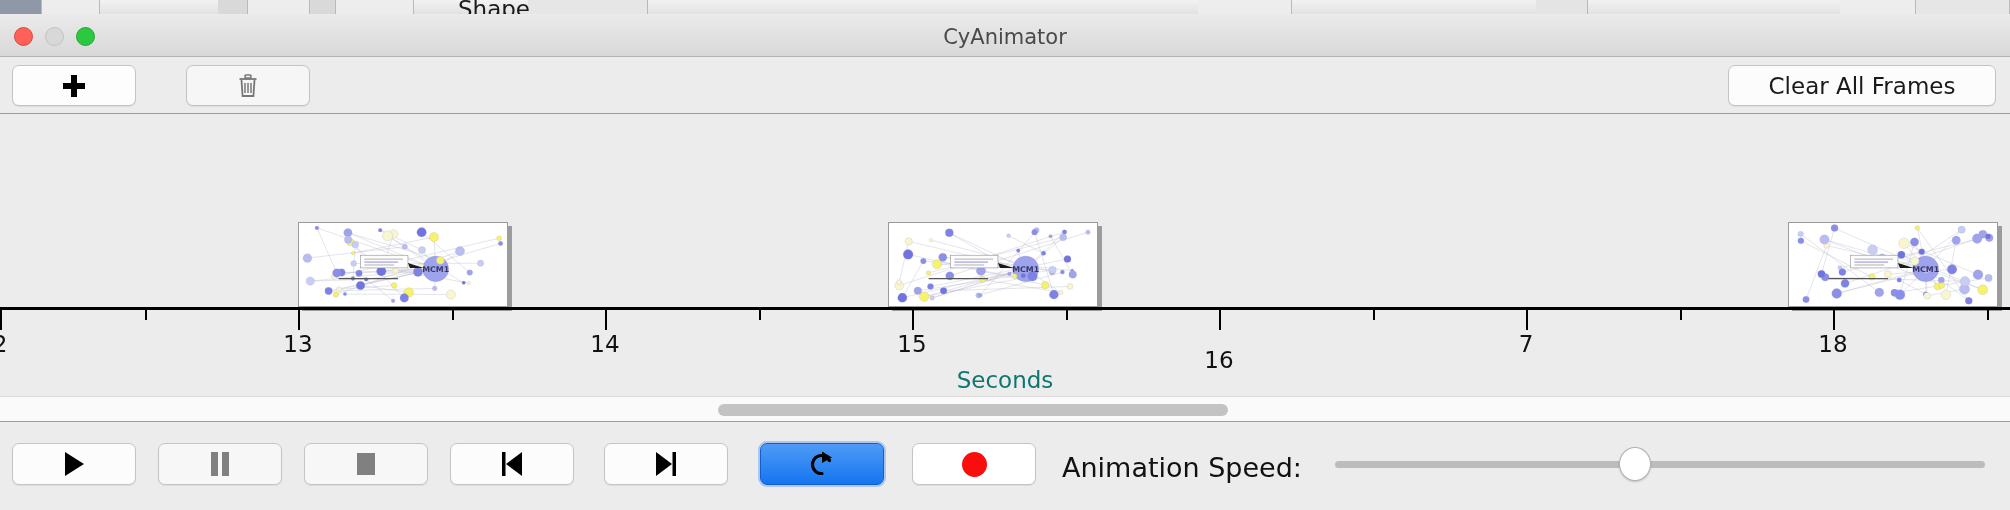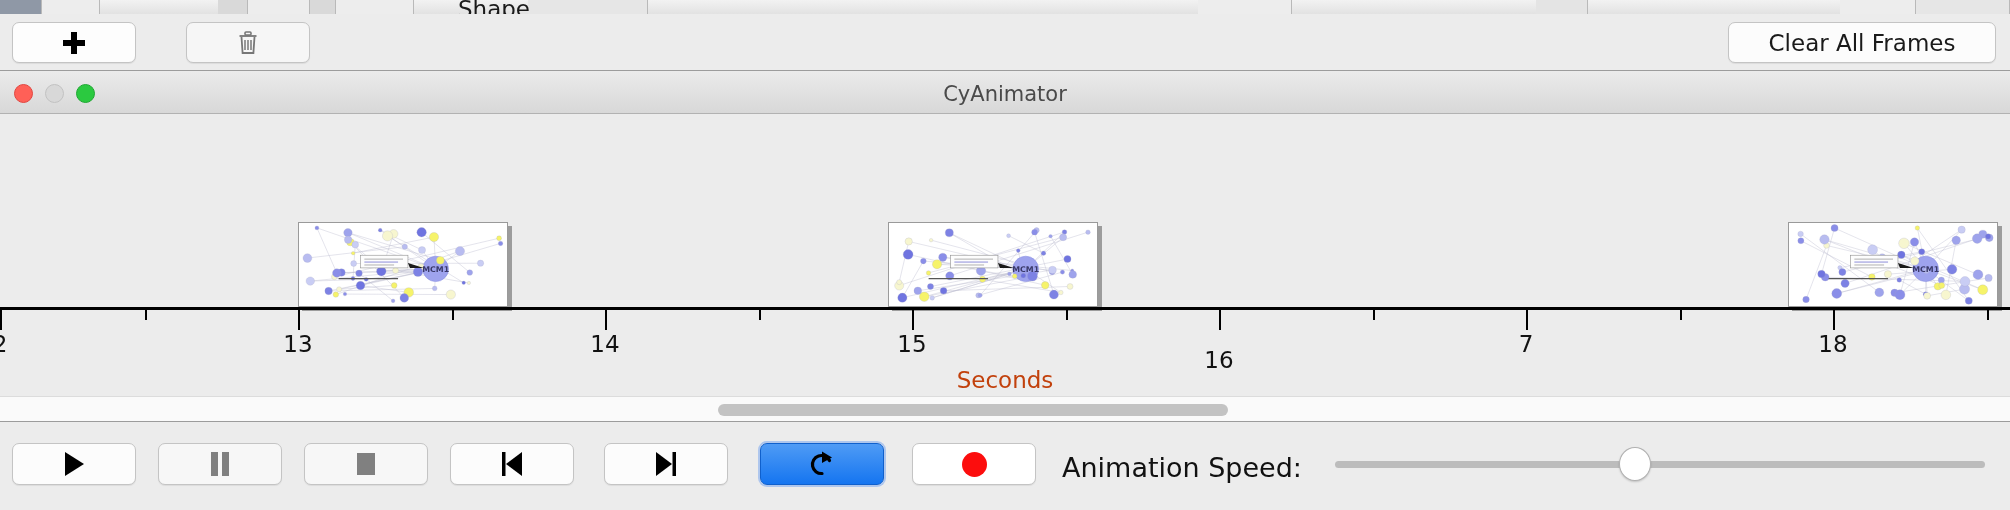--- a/index.html
+++ b/index.html
@@ -110,21 +110,21 @@
   .tick.major { height: 20px; }
   .tick.minor { height: 10px; }
   .tick-label {
     position: absolute; top: 24px;
     font-size: 23px; color: #111;
     transform: translateX(-50%);
     white-space: nowrap;
   }
   #axis-label {
     position: absolute; left: 0; right: 0; top: 253px;
-    text-align: center; font-size: 23px; color: #c2410c;
+    text-align: center; font-size: 23px; color: #0f766e;
   }
 
   
   #hscroll-wrap {
     position: absolute; left: 0; bottom: 0; width: 2010px; height: 26px;
     background: #fafafa;
     border-top: 1px solid #dcdcdc;
     border-bottom: 1px solid #9c9c9c;
   }
   #hscroll-thumb {
@@ -194,44 +194,44 @@
   <div class="bg-frag" style="left:528px;width:120px;background:#e6e6e6;"></div>
   <div class="bg-frag light" style="left:1198px;width:94px;"></div>
   <div class="bg-frag" style="left:1536px;width:52px;background:#e4e4e4;"></div>
   <div class="bg-frag light" style="left:1840px;width:76px;"></div>
   <div class="bg-frag" style="left:1916px;width:94px;background:#e6e6e6;"></div>
   <div id="bg-shape-label">Shape</div>
 </div>
 
 <div id="window">
 
+  <div id="titlebar">
+    <div id="traffic">
+      <div class="light-btn close"></div>
+      <div class="light-btn min"></div>
+      <div class="light-btn max"></div>
+    </div>
+    <div id="window-title">CyAnimator</div>
+  </div>
+
   <div id="toolbar">
     <div class="tb-btn" id="btn-add">
       <span class="plus-icon"></span>
     </div>
     <div class="tb-btn" id="btn-delete">
       <svg class="trash-icon" viewBox="0 0 20 24">
         <rect x="7" y="1" width="6" height="3" rx="1" fill="none" stroke="#777" stroke-width="1.6"></rect>
         <line x1="1.5" y1="5" x2="18.5" y2="5" stroke="#777" stroke-width="1.8"></line>
         <path d="M3.5 6 L4.6 22 H15.4 L16.5 6" fill="none" stroke="#777" stroke-width="1.8"></path>
         <line x1="7" y1="9" x2="7" y2="19" stroke="#777" stroke-width="1.5"></line>
         <line x1="10" y1="9" x2="10" y2="19" stroke="#777" stroke-width="1.5"></line>
         <line x1="13" y1="9" x2="13" y2="19" stroke="#777" stroke-width="1.5"></line>
       </svg>
     </div>
     <div class="tb-btn" id="btn-clear">Clear All Frames</div>
-  </div>
-
-  <div id="titlebar">
-    <div id="traffic">
-      <div class="light-btn close"></div>
-      <div class="light-btn min"></div>
-      <div class="light-btn max"></div>
-    </div>
-    <div id="window-title">CyAnimator</div>
   </div>
 
   <div id="timeline-panel">
 
     <div id="frames-area">
 
     <div class="frame-thumb" style="left: 298px; top: 108px;">
           <svg viewBox="0 0 210 85" preserveAspectRatio="none">
     <rect width="210" height="85" fill="#ffffff"></rect>
     <line x1="124.2" y1="27.7" x2="82.0" y2="7.3" stroke="#b9b9cf" stroke-width="0.4"></line>

